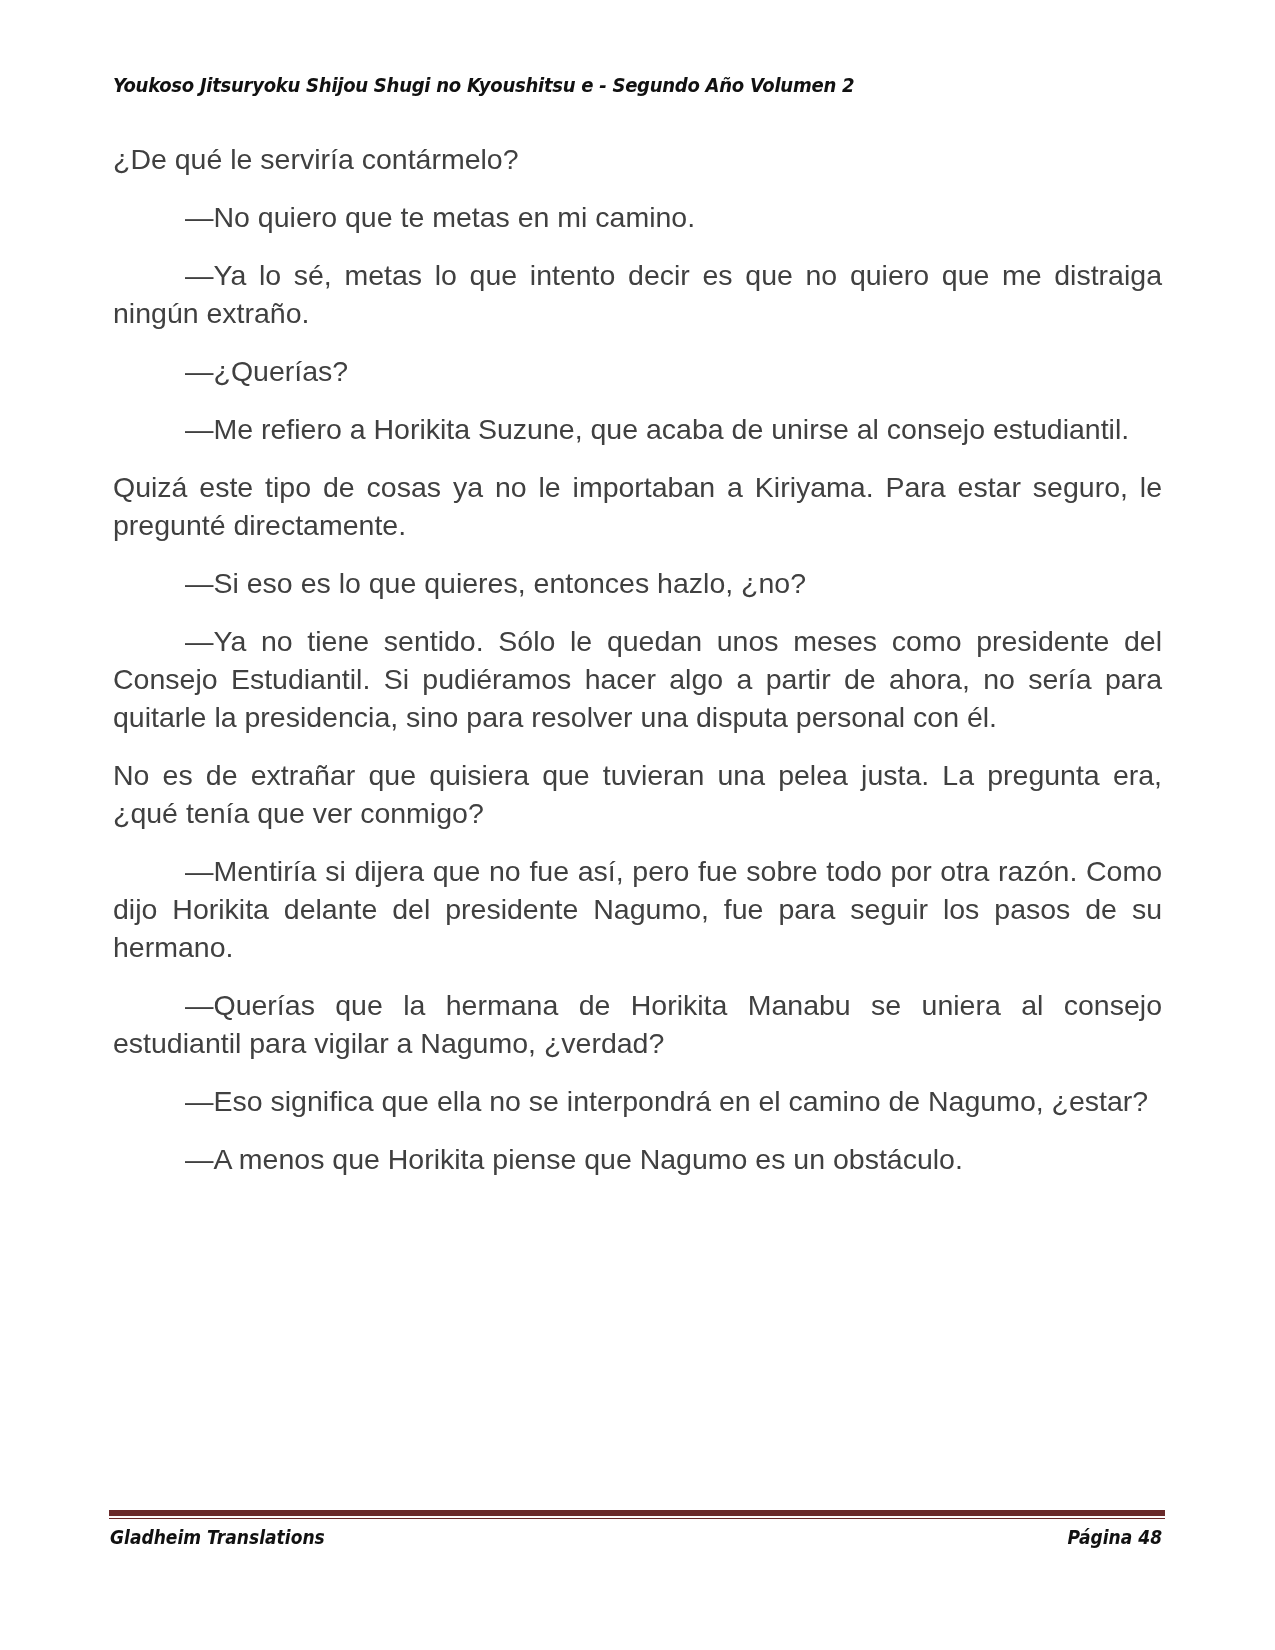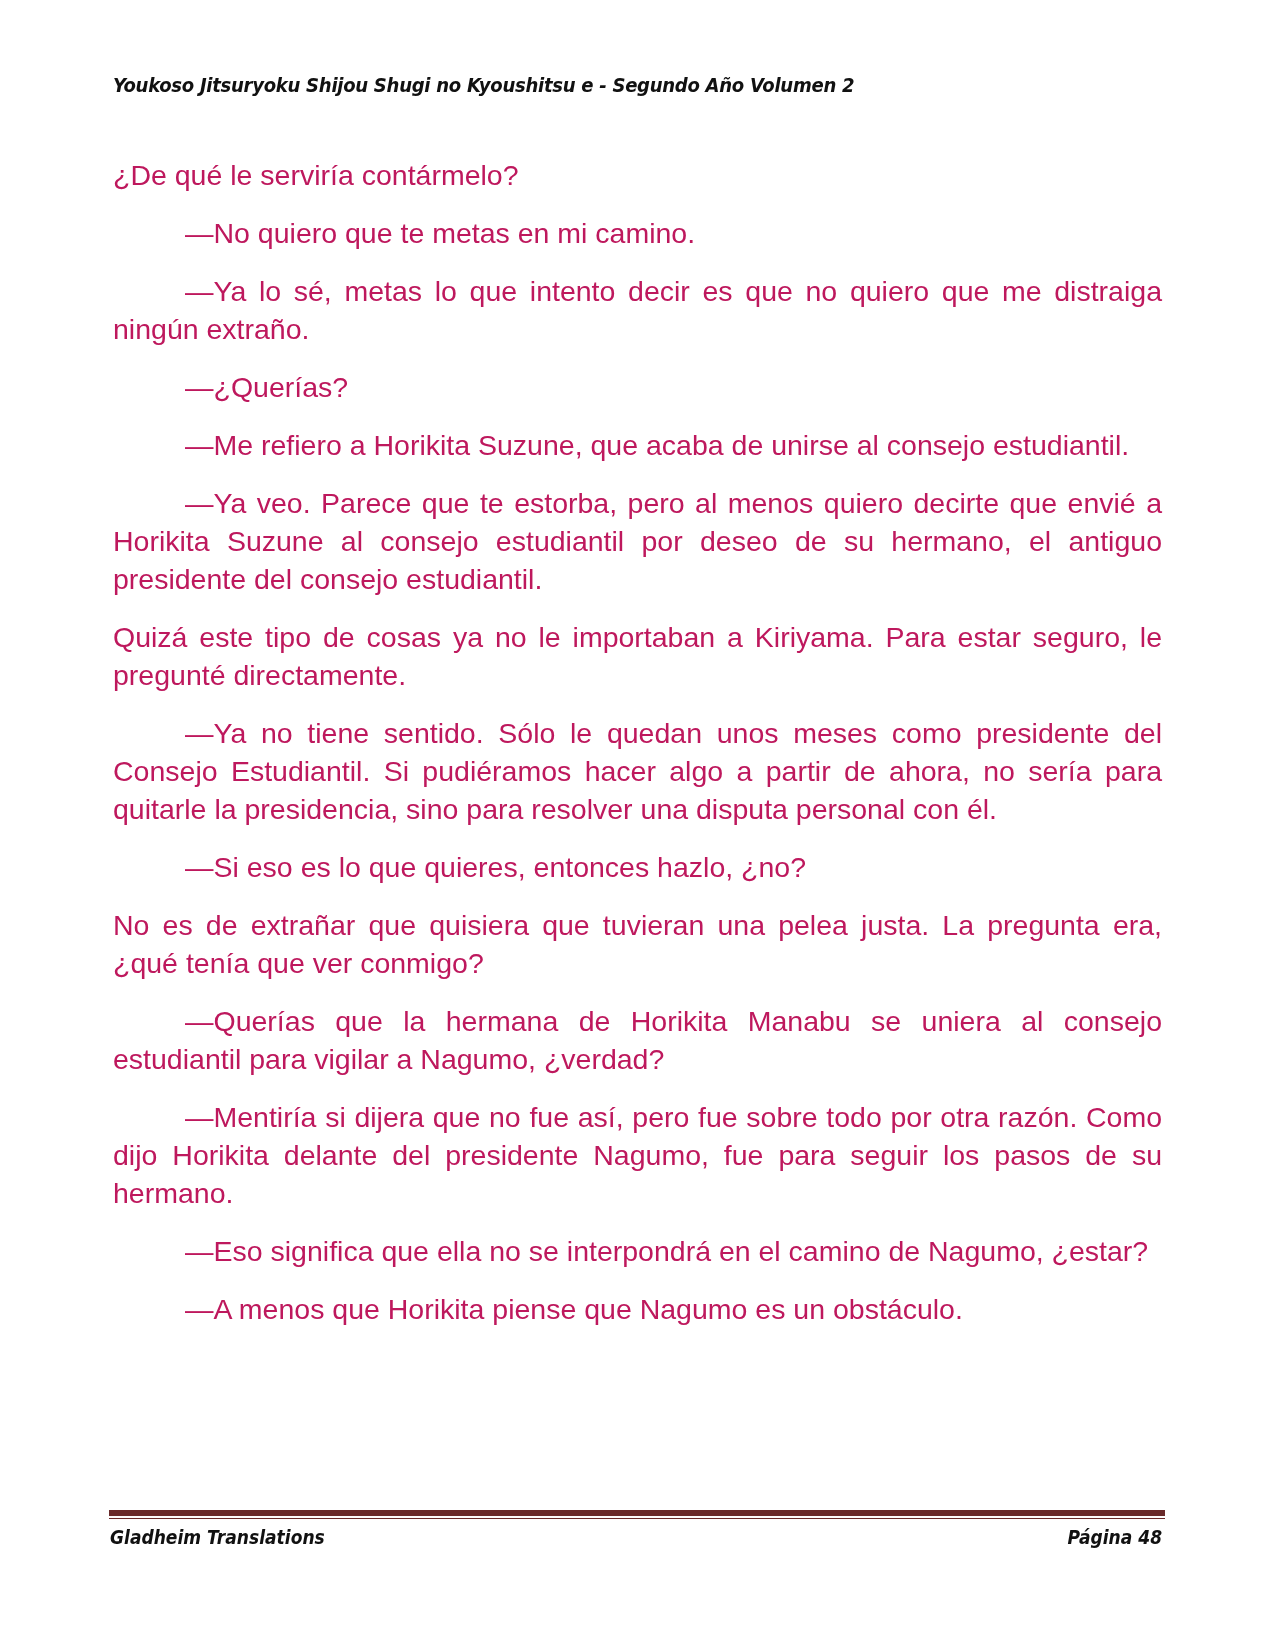--- a/index.html
+++ b/index.html
@@ -5,23 +5,23 @@
   html, body { margin: 0; padding: 0; background: #ffffff; }
   body { width: 1275px; height: 1650px; position: relative; overflow: hidden; }
   .page-header {
     position: absolute; left: 113px; top: 74px;
     font-family: "DejaVu Sans", sans-serif; font-weight: bold; font-style: italic;
     font-size: 19px; color: #111; letter-spacing: -0.3px;
     transform: scaleX(0.95); transform-origin: left center;
     white-space: nowrap;
   }
   .body-text {
-    position: absolute; left: 113px; top: 156px; width: 1049px;
+    position: absolute; left: 113px; top: 140px; width: 1049px;
     font-family: "Liberation Sans", sans-serif; font-size: 28.5px;
-    line-height: 38px; color: #be185d;
+    line-height: 38px; color: #404040;
   }
   .body-text p {
     margin: 0 0 20px 0; text-align: justify;
   }
   .body-text p.indent { text-indent: 72px; }
   .footer-rule {
     position: absolute; left: 109px; top: 1510px; width: 1056px;
   }
   .footer-rule .thick { height: 6px; background: #6a2b2b; }
   .footer-rule .gap { height: 2px; background: #fff; }
@@ -38,27 +38,26 @@
 <body>
 
 <div class="page-header">Youkoso Jitsuryoku Shijou Shugi no Kyoushitsu e - Segundo Año Volumen 2</div>
 
 <div class="body-text">
   <p>¿De qué le serviría contármelo?</p>
   <p class="indent">—No quiero que te metas en mi camino.</p>
   <p class="indent">—Ya lo sé, metas lo que intento decir es que no quiero que me distraiga ningún extraño.</p>
   <p class="indent">—¿Querías?</p>
   <p class="indent">—Me refiero a Horikita Suzune, que acaba de unirse al consejo estudiantil.</p>
-  <p class="indent">—Ya veo. Parece que te estorba, pero al menos quiero decirte que envié a Horikita Suzune al consejo estudiantil por deseo de su hermano, el antiguo presidente del consejo estudiantil.</p>
   <p>Quizá este tipo de cosas ya no le importaban a Kiriyama. Para estar seguro, le pregunté directamente.</p>
+  <p class="indent">—Si eso es lo que quieres, entonces hazlo, ¿no?</p>
   <p class="indent">—Ya no tiene sentido. Sólo le quedan unos meses como presidente del Consejo Estudiantil. Si pudiéramos hacer algo a partir de ahora, no sería para quitarle la presidencia, sino para resolver una disputa personal con él.</p>
-  <p class="indent">—Si eso es lo que quieres, entonces hazlo, ¿no?</p>
   <p>No es de extrañar que quisiera que tuvieran una pelea justa. La pregunta era, ¿qué tenía que ver conmigo?</p>
+  <p class="indent">—Mentiría si dijera que no fue así, pero fue sobre todo por otra razón. Como dijo Horikita delante del presidente Nagumo, fue para seguir los pasos de su hermano.</p>
   <p class="indent">—Querías que la hermana de Horikita Manabu se uniera al consejo estudiantil para vigilar a Nagumo, ¿verdad?</p>
-  <p class="indent">—Mentiría si dijera que no fue así, pero fue sobre todo por otra razón. Como dijo Horikita delante del presidente Nagumo, fue para seguir los pasos de su hermano.</p>
   <p class="indent">—Eso significa que ella no se interpondrá en el camino de Nagumo, ¿estar?</p>
   <p class="indent">—A menos que Horikita piense que Nagumo es un obstáculo.</p>
 </div>
 
 <div class="footer-rule">
   <div class="thick"></div>
   <div class="gap"></div>
   <div class="thin"></div>
 </div>
 

